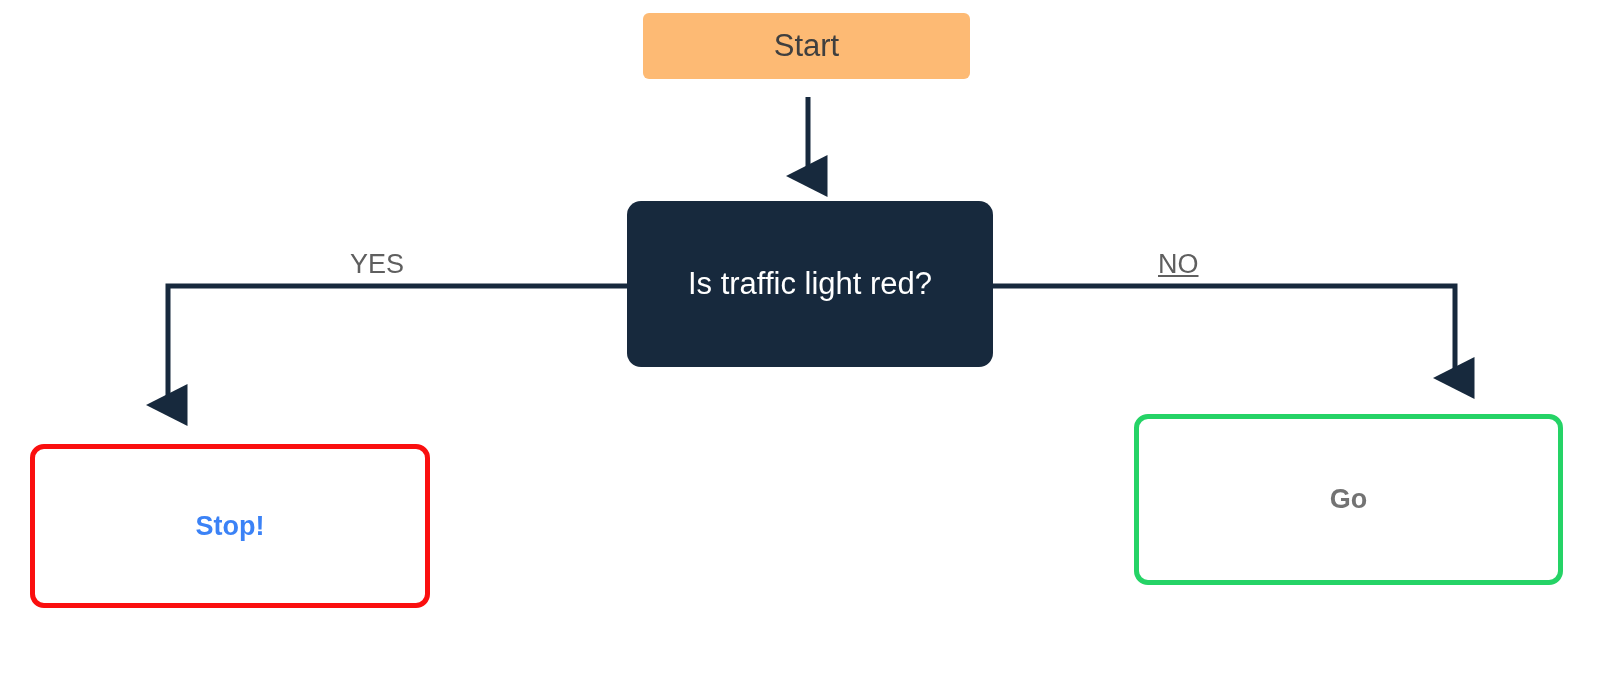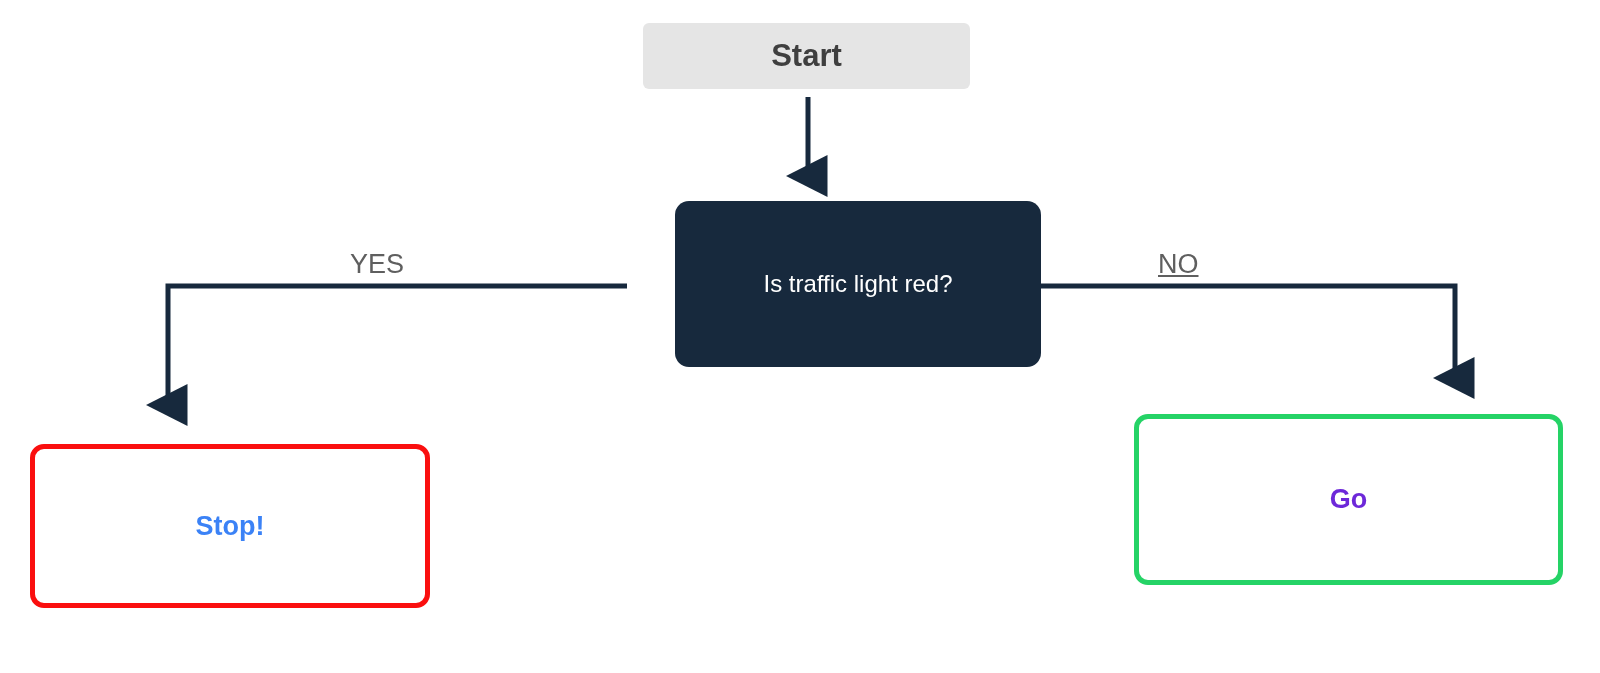--- a/index.html
+++ b/index.html
@@ -30,41 +30,40 @@
     box-sizing: border-box;
     display: flex;
     align-items: center;
     justify-content: center;
     text-align: center;
     line-height: 1.2;
   }
   
   #node-start {
     left: 643px;
-    top: 23px;
+    top: 13px;
     width: 327px;
     height: 66px;
-    background: #e5e5e5;
+    background: #fdba74;
     border-radius: 6px;
     color: #3f3f3f;
     font-size: 31px;
-    font-weight: 700;
+    font-weight: 400;
   }
   
   #node-decision {
     left: 627px;
     top: 201px;
     width: 366px;
     height: 166px;
     background: #17293D;
     border-radius: 14px;
     color: #ffffff;
-    font-size: 24px;
+    font-size: 31px;
     font-weight: 400;
-    margin-left: 48px;
   }
   
   #node-stop {
     left: 30px;
     top: 444px;
     width: 400px;
     height: 164px;
     background: #ffffff;
     border: 5px solid #FA0F0F;
     border-radius: 14px;
@@ -74,21 +73,21 @@
   }
   
   #node-go {
     left: 1134px;
     top: 414px;
     width: 429px;
     height: 171px;
     background: #ffffff;
     border: 5px solid #25D366;
     border-radius: 14px;
-    color: #6d28d9;
+    color: #737373;
     font-size: 27px;
     font-weight: bold;
   }
   .edge-label {
     position: absolute;
     color: #5f5f5f;
     font-size: 27px;
     font-weight: 400;
     white-space: nowrap;
     margin-top: 20px;

